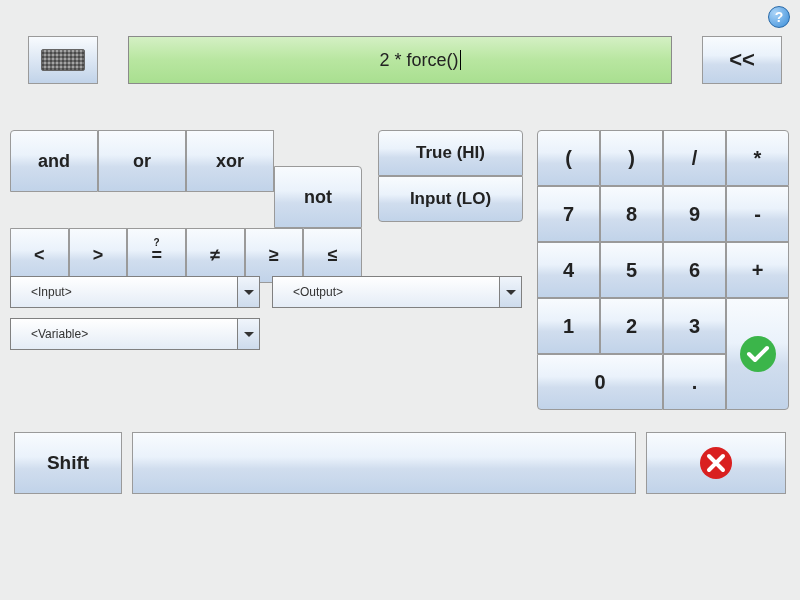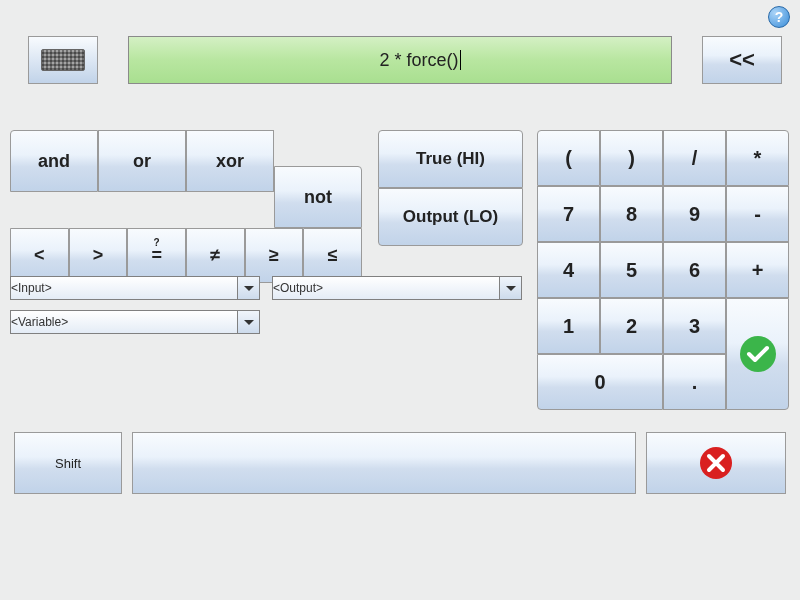--- a/index.html
+++ b/index.html
@@ -71,64 +71,64 @@
   .logic-row1 .btn { width: 88px; height: 62px; border-radius: 0; }
   .logic-row1 .btn:first-child { border-top-left-radius: 4px; }
   .logic-row1 .btn:last-child { border-top-right-radius: 4px; margin-top: 36px; }
   .logic-row2 { display: flex; }
   .logic-row2 .btn { width: 58.66px; height: 55px; }
   .logic-row2 .btn:first-child { border-bottom-left-radius: 4px; }
   .logic-row2 .btn:last-child { border-bottom-right-radius: 4px; }
 
   
   .boolvals { position: absolute; top: 130px; left: 378px; width: 145px; }
-  .boolvals .btn { width: 100%; height: 58px; font-size: 17px; }
+  .boolvals .btn { width: 100%; height: 46px; font-size: 17px; }
   .boolvals .btn:first-child { border-radius: 4px 4px 0 0; }
   .boolvals .btn:last-child { border-radius: 0 0 4px 4px; }
 
   
   .numpad { position: absolute; top: 130px; left: 537px; display: grid; grid-template-columns: repeat(4, 63px); grid-auto-rows: 56px; }
   .numpad .btn { font-size: 20px; border-radius:0; }
   .numpad .tl { border-top-left-radius:4px; }
   .numpad .tr { border-top-right-radius:4px; }
   .numpad .bl { border-bottom-left-radius:4px; }
   .numpad .br { border-bottom-right-radius:4px; }
   .zero { grid-column: span 2; }
   .confirm { grid-row: span 2; }
   .confirm svg { width: 40px; height: 40px; }
 
   
   .drops { position: absolute; top: 276px; left: 10px; width: 512px; display: grid; grid-template-columns: 1fr 1fr; gap: 10px 12px; }
   .dropdown {
-    height: 24px;
+    height: 32px;
     border: 1px solid #808080;
     background: linear-gradient(to bottom, #fff, #e4ecf6);
     display: flex; align-items: center;
     font-size: 12px; color: #333;
-    padding-left: 0;
+    padding-left: 20px;
     position: relative;
     cursor: pointer;
   }
   .dropdown .arrow {
     position: absolute; right: 0; top: 0; bottom: 0; width: 22px;
     border-left: 1px solid #808080;
     background: linear-gradient(to bottom, #f0f5fb, #cddbec);
     display: flex; align-items: center; justify-content: center;
   }
   .dropdown .arrow::after {
     content: ''; width: 0; height: 0;
     border-left: 5px solid transparent;
     border-right: 5px solid transparent;
     border-top: 5px solid #333;
   }
   .full { grid-column: span 2; }
 
   
   .bottom { position: absolute; top: 432px; left: 14px; right: 14px; height: 62px; display: flex; gap: 10px; }
-  .shift { width: 108px; font-size: 13px; font-weight: normal; }
+  .shift { width: 108px; font-size: 19px; font-weight: bold; }
   .spacer { flex: 1; }
   .cancel { width: 140px; }
   .cancel svg { width: 36px; height: 36px; }
 
   
   .qeq { position: relative; }
   .qeq::before { content:'?'; position:absolute; top:8px; font-size:10px; }
 </style>
 </head>
 <body>
@@ -158,21 +158,21 @@
     <div class="btn">&gt;</div>
     <div class="btn qeq">=</div>
     <div class="btn">≠</div>
     <div class="btn">≥</div>
     <div class="btn">≤</div>
   </div>
 </div>
 
 <div class="boolvals">
   <div class="btn">True (HI)</div>
-  <div class="btn">Output (LO)</div>
+  <div class="btn">Input (LO)</div>
 </div>
 
 <div class="numpad">
   <div class="btn tl">(</div>
   <div class="btn">)</div>
   <div class="btn">/</div>
   <div class="btn tr">*</div>
   <div class="btn">7</div>
   <div class="btn">8</div>
   <div class="btn">9</div>

